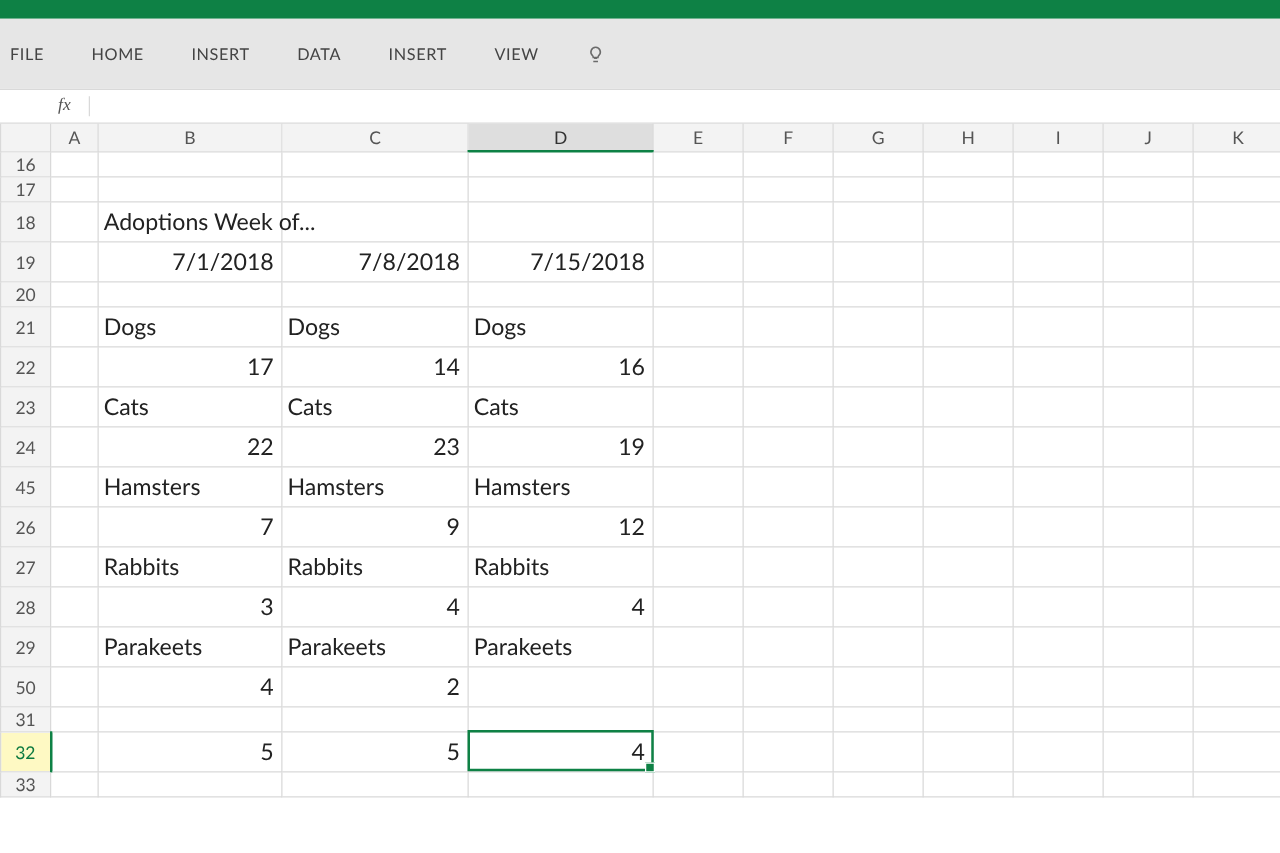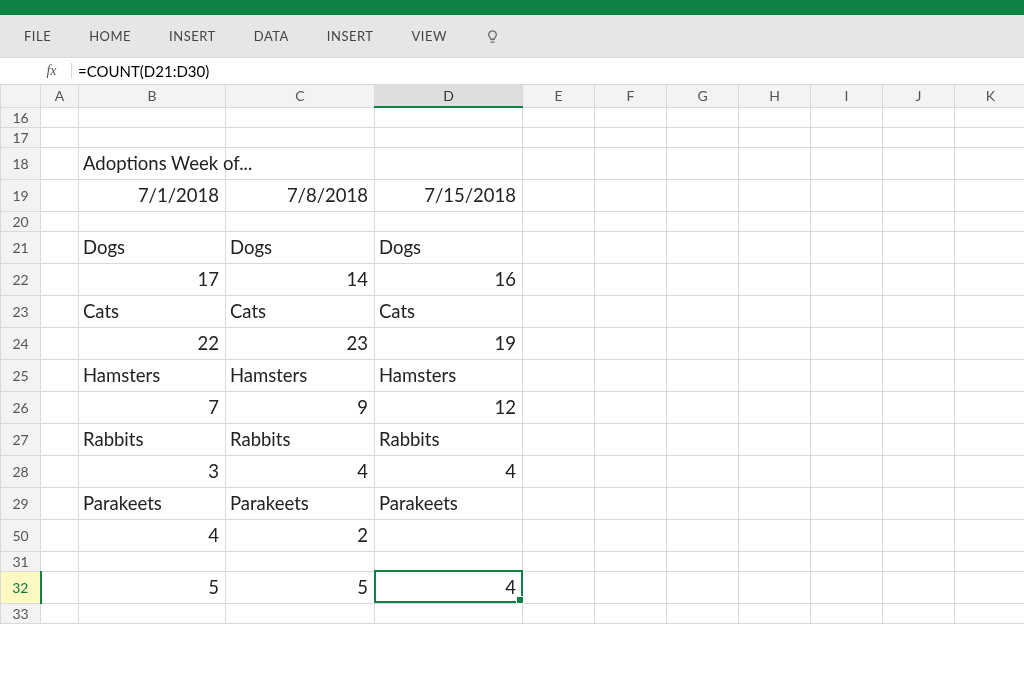--- a/index.html
+++ b/index.html
@@ -9,25 +9,25 @@
     width: 1024px;
     height: 682px;
     overflow: hidden;
     user-select: none;
   }
   .titlebar {
     height: 15px;
     background: #0e8145;
   }
   .ribbon {
-    height: 42px;
+    height: 56px;
     background: #e6e6e6;
     display: flex;
     align-items: center;
-    padding-left: 24px;
+    padding-left: 8px;
     gap: 38px;
     color: #444;
     font-size: 13px;
     letter-spacing: 0.5px;
   }
   .ribbon .tab { cursor: pointer; }
   .ribbon .tellme {
     display: flex; align-items: center; gap: 10px;
     color: #6b6b6b; font-size: 14px; letter-spacing: 0;
   }
@@ -140,21 +140,20 @@
   <span class="tab">VIEW</span>
   <span class="tellme">
     <svg viewBox="0 0 24 24" fill="none" stroke="#6b6b6b" stroke-width="2">
       <path d="M9 21h6M10 17h4M12 3a6 6 0 0 0-4 10.5c.7.8 1 1.5 1 2.5h6c0-1 .3-1.7 1-2.5A6 6 0 0 0 12 3z"></path>
     </svg>
   </span>
 </div>
 
 <div class="fxbar">
   <div class="fx-label">fx</div>
-  <input class="fx-input" value="=COUNT(D21:D30)" style="">
 </div>
 
 <div class="grid-wrap">
   <table class="sheet" id="sheet">
     <colgroup id="colgroup">
         <col class="c-rowhdr">
         <col class="c-a">
         <col class="c-b">
         <col class="c-c">
         <col class="c-d">
@@ -303,21 +302,21 @@
           <td id="cell-D24" class="text-r">19</td>
           <td id="cell-E24"></td>
           <td id="cell-F24"></td>
           <td id="cell-G24"></td>
           <td id="cell-H24"></td>
           <td id="cell-I24"></td>
           <td id="cell-J24"></td>
           <td id="cell-K24"></td>
         </tr>
         <tr class="rbig">
-          <th>25</th>
+          <th>45</th>
           <td id="cell-A25"></td>
           <td id="cell-B25" class="text-l">Hamsters</td>
           <td id="cell-C25" class="text-l">Hamsters</td>
           <td id="cell-D25" class="text-l">Hamsters</td>
           <td id="cell-E25"></td>
           <td id="cell-F25"></td>
           <td id="cell-G25"></td>
           <td id="cell-H25"></td>
           <td id="cell-I25"></td>
           <td id="cell-J25"></td>

